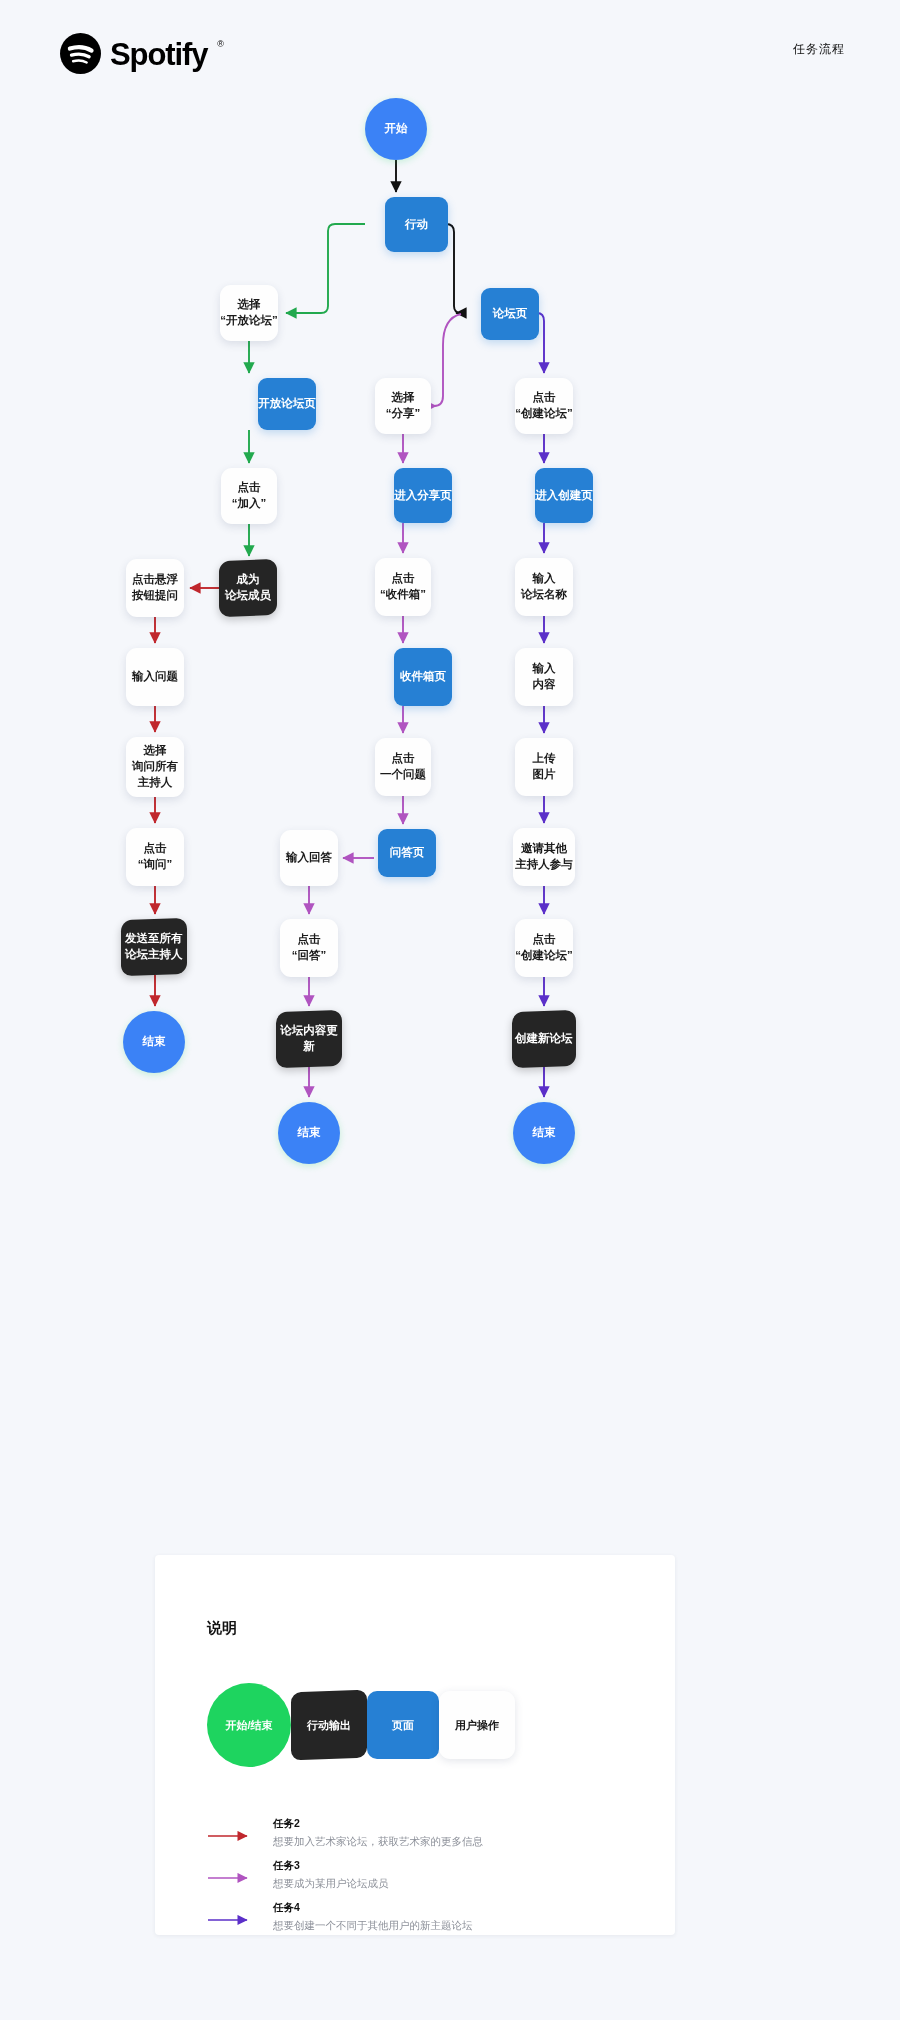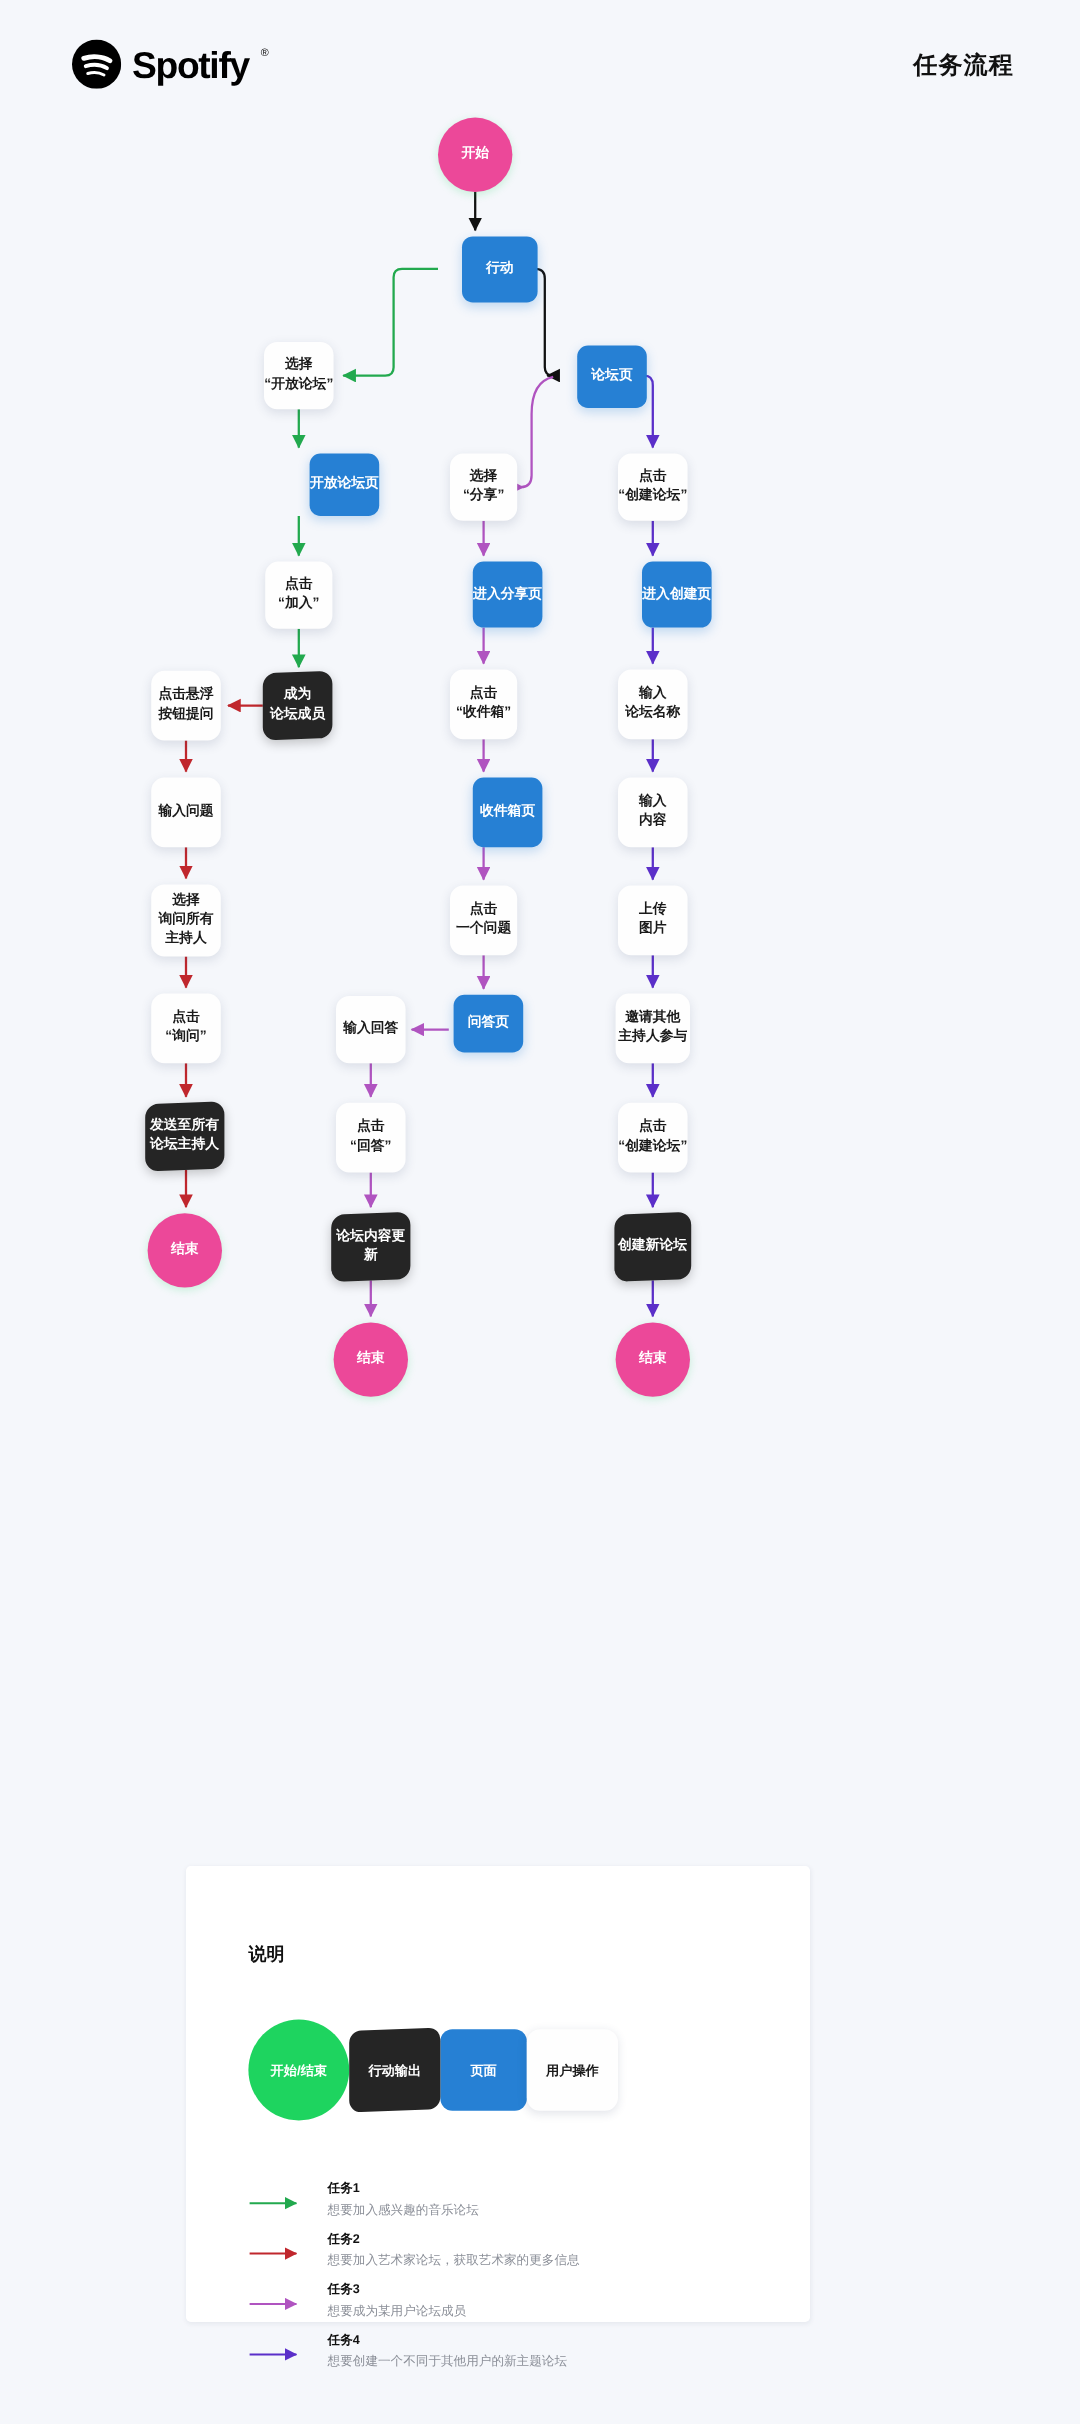--- a/index.html
+++ b/index.html
@@ -22,39 +22,39 @@
   .logo-text {
     font-size: 31px; font-weight: bold; color: #000;
     letter-spacing: -1.1px; line-height: 1;
     position: relative; top: 1px;
   }
   .logo-reg {
     font-size: 9px; color:#000; position: relative; top: -10px; left: 1px;
   }
   .page-title {
     position: absolute; right: 55px; top: 41px;
-    font-size: 20px; font-weight: bold; color: #111;
+    font-size: 12px; font-weight: normal; color: #111;
     letter-spacing: 1px;
   }
 
   
   .canvas { position: absolute; left: 0; top: 0; width: 900px; height: 1520px; }
   .edges { position: absolute; left: 0; top: 0; width: 900px; height: 1520px; }
 
   .node {
     position: absolute;
     display: flex; align-items: center; justify-content: center;
     text-align: center;
     font-size: 11.5px; font-weight: bold; line-height: 1.38;
     white-space: pre-line;
     z-index: 3;
   }
   .node.terminal {
     border-radius: 50%;
-    background: #ec4899; color: #fff;
+    background: #3b82f6; color: #fff;
     box-shadow: 0 2px 7px rgba(30,212,95,.22);
   }
   .node.page {
     border-radius: 9px;
     background: #2680d4; color: #fff;
     box-shadow: 0 3px 9px rgba(38,128,212,.26);
     margin-left: 20px;
   }
   .node.useraction {
     border-radius: 11px;
@@ -257,32 +257,20 @@
           <span>页面</span>
         </div>
         <div class="ls useraction">
           <span>用户操作</span>
         </div>
       </div>
     <div class="legend-tasks" id="legend-tasks">
         <div class="legend-row">
           <svg class="legend-arrow" viewBox="0 0 48 12">
             <defs>
-              <marker id="lm0" markerWidth="7" markerHeight="7" refX="5.6" refY="3" orient="auto">
-                <path d="M0,0 L6,3 L0,6 z" fill="#22a94e"></path>
-              </marker>
-            </defs>
-            <path d="M1,6 L40,6" stroke="#22a94e" stroke-width="1.7" fill="none" marker-end="url(#lm0)"></path>
-          </svg>
-          <div class="legend-task-name">任务1</div>
-          <div class="legend-task-desc">想要加入感兴趣的音乐论坛</div>
-        </div>
-        <div class="legend-row">
-          <svg class="legend-arrow" viewBox="0 0 48 12">
-            <defs>
               <marker id="lm1" markerWidth="7" markerHeight="7" refX="5.6" refY="3" orient="auto">
                 <path d="M0,0 L6,3 L0,6 z" fill="#c0272d"></path>
               </marker>
             </defs>
             <path d="M1,6 L40,6" stroke="#c0272d" stroke-width="1.7" fill="none" marker-end="url(#lm1)"></path>
           </svg>
           <div class="legend-task-name">任务2</div>
           <div class="legend-task-desc">想要加入艺术家论坛，获取艺术家的更多信息</div>
         </div>
         <div class="legend-row">

